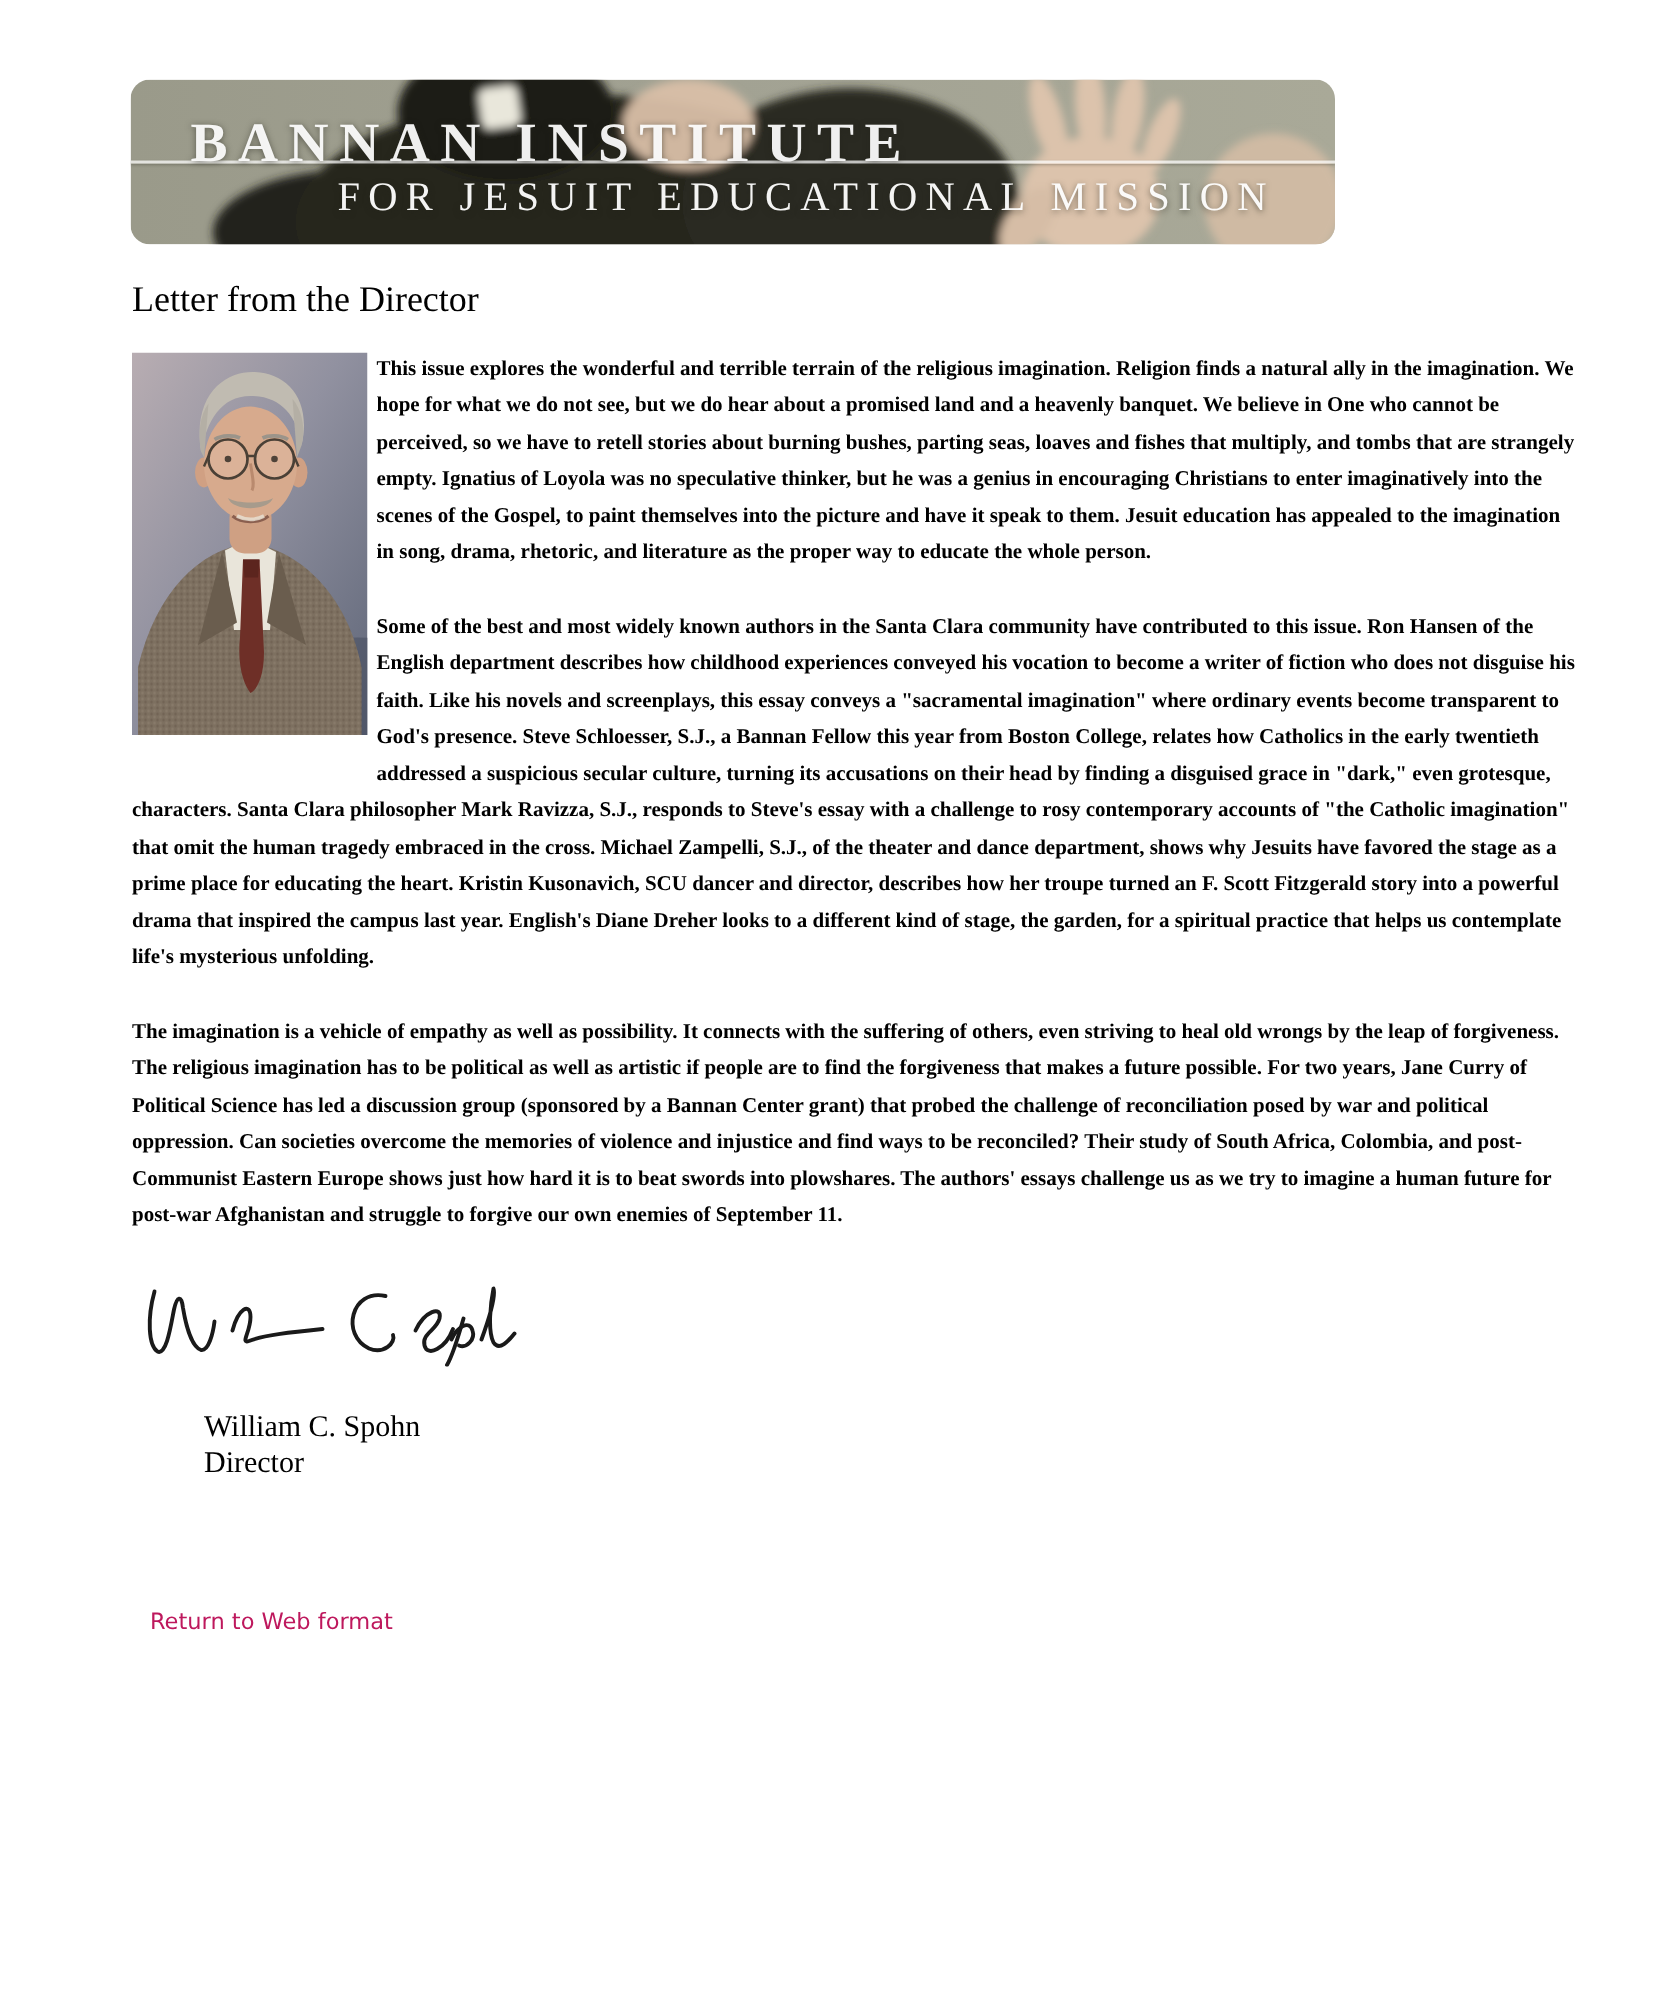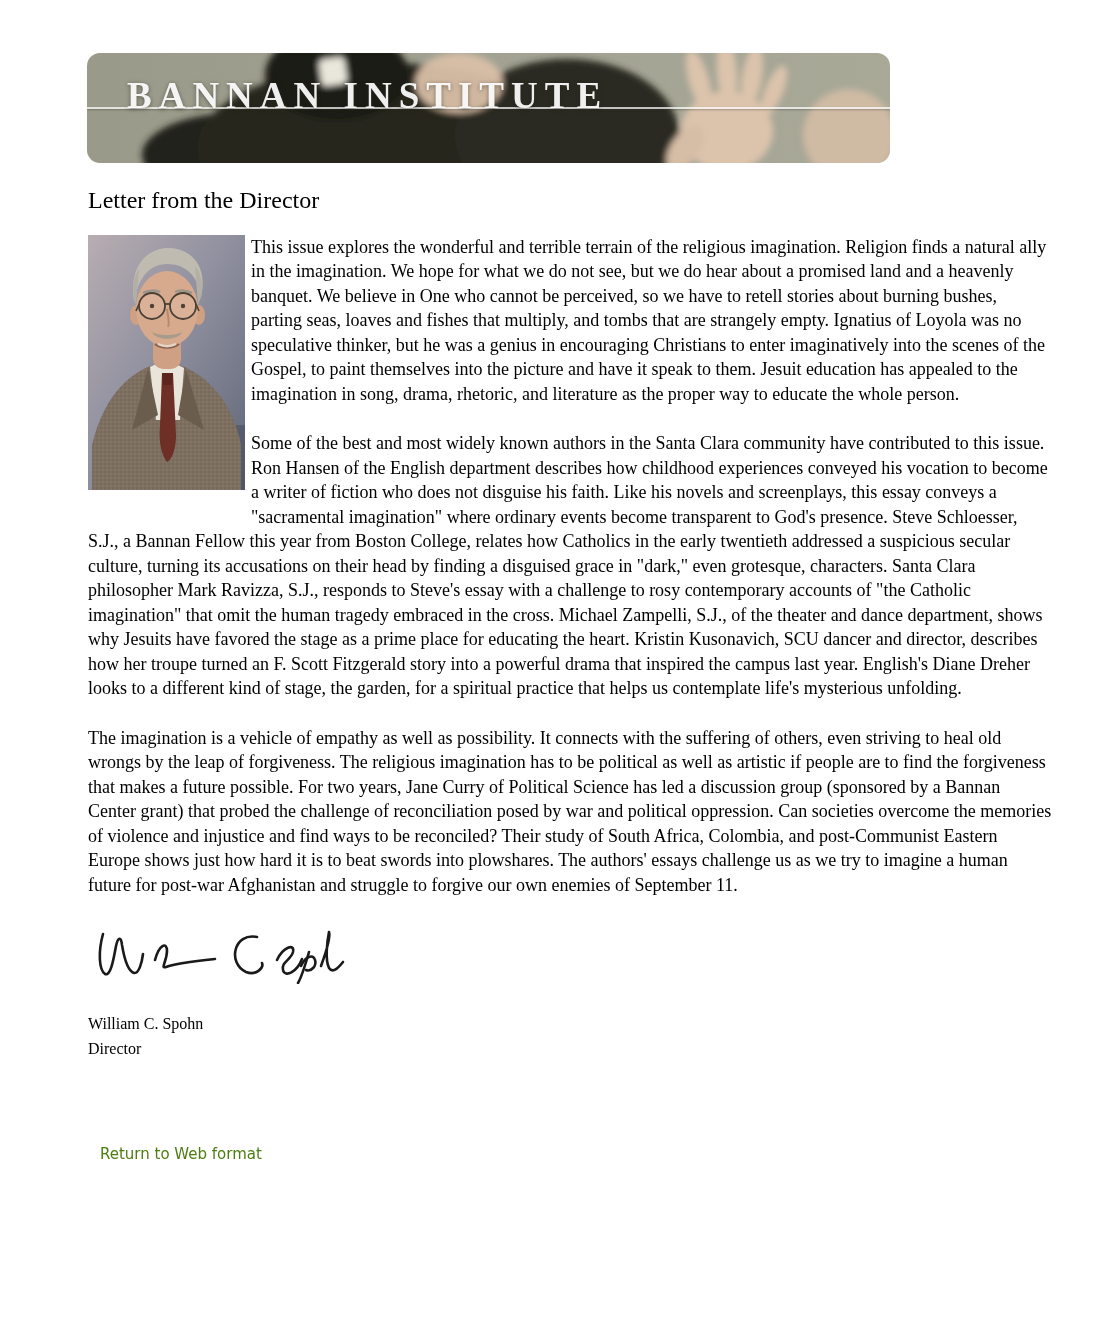--- a/index.html
+++ b/index.html
@@ -34,31 +34,31 @@
   
   .content { position:absolute; left:88px; top:188px; width:964px; }
   .page-heading {
     font-size:24px; font-weight:normal; line-height:24.5px;
     margin:0 0 22px 0;
   }
   .portrait {
     float:left; width:157px; height:255px; margin:0 6px 18px 0;
     display:block;
   }
-  .letter p { font-size:18px; line-height:24.5px; margin:0 0 25px 0; }
+  .letter p { font-size:14px; line-height:24.5px; margin:0 0 25px 0;font-weight:bold; }
 
   
   .sig-image { display:block; margin:1px 0 0 7px; }
-  .name-block { margin-top:28px; font-size:16px; line-height:24.5px; }
+  .name-block { margin-top:28px; font-size:20px; line-height:24.5px;margin-left:48px; }
 
   
   .return-link {
     display:inline-block; margin:84px 12px 0 12px;
     font-family:"DejaVu Sans", sans-serif; font-size:15px;
-    color:#4d7c0f; text-decoration:none; cursor:pointer;
+    color:#be185d; text-decoration:none; cursor:pointer;
   }
 </style>
 </head>
 <body>
 
 <div class="banner">
   <svg width="803" height="110" viewBox="0 0 803 110" aria-hidden="true">
     <defs>
       <linearGradient id="bbg" x1="0" y1="0" x2="1" y2="0">
         <stop offset="0" stop-color="#9a9a8a"></stop>
@@ -86,20 +86,21 @@
       <ellipse cx="640" cy="20" rx="10" ry="34" fill="#dcc3ac" transform="rotate(-4 640 20)"></ellipse>
       <ellipse cx="665" cy="24" rx="10" ry="31" fill="#dcc3ac" transform="rotate(9 665 24)"></ellipse>
       <ellipse cx="687" cy="38" rx="9" ry="27" fill="#dcc3ac" transform="rotate(22 687 38)"></ellipse>
       <ellipse cx="598" cy="95" rx="14" ry="26" fill="#d6bda6" transform="rotate(35 598 95)"></ellipse>
 
       <ellipse cx="762" cy="82" rx="46" ry="46" fill="#d6bda6" opacity="0.85"></ellipse>
     </g>
   </svg>
   <div class="banner-line"></div>
   <div class="banner-title">BANNAN INSTITUTE</div>
+  <div class="banner-subtitle">FOR JESUIT EDUCATIONAL MISSION</div>
 </div>
 
 <div class="content">
   <h1 class="page-heading">Letter from the Director</h1>
 
   <div class="letter">
 
     <svg class="portrait" viewBox="0 0 157 255" aria-hidden="true">
       <defs>
         <linearGradient id="pbg" x1="0" y1="0" x2="1" y2="1">

